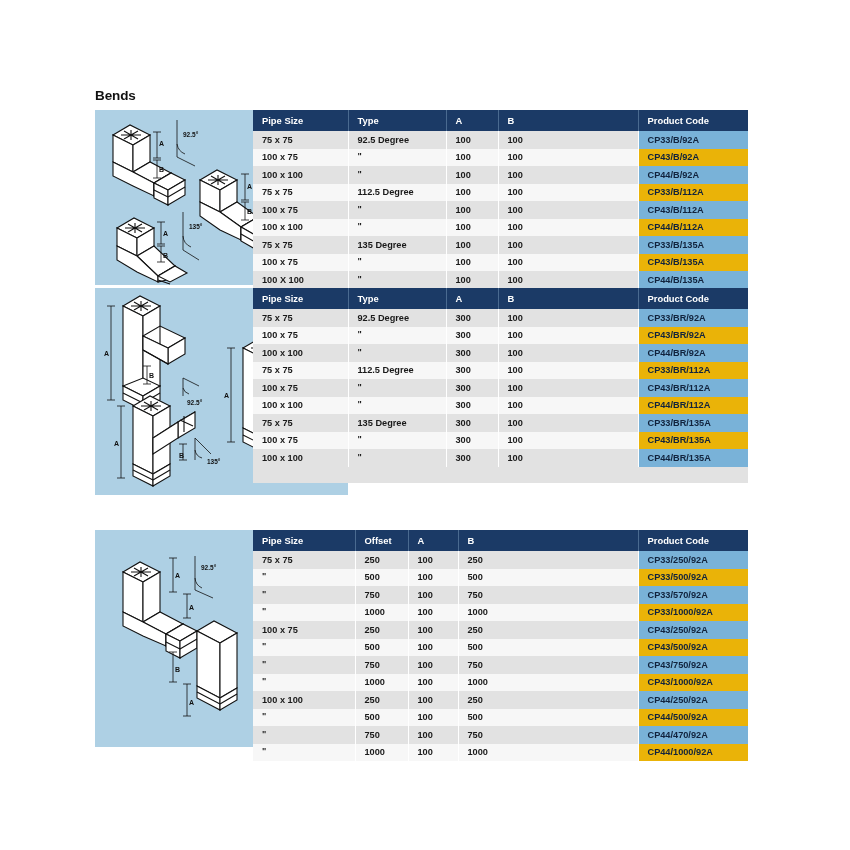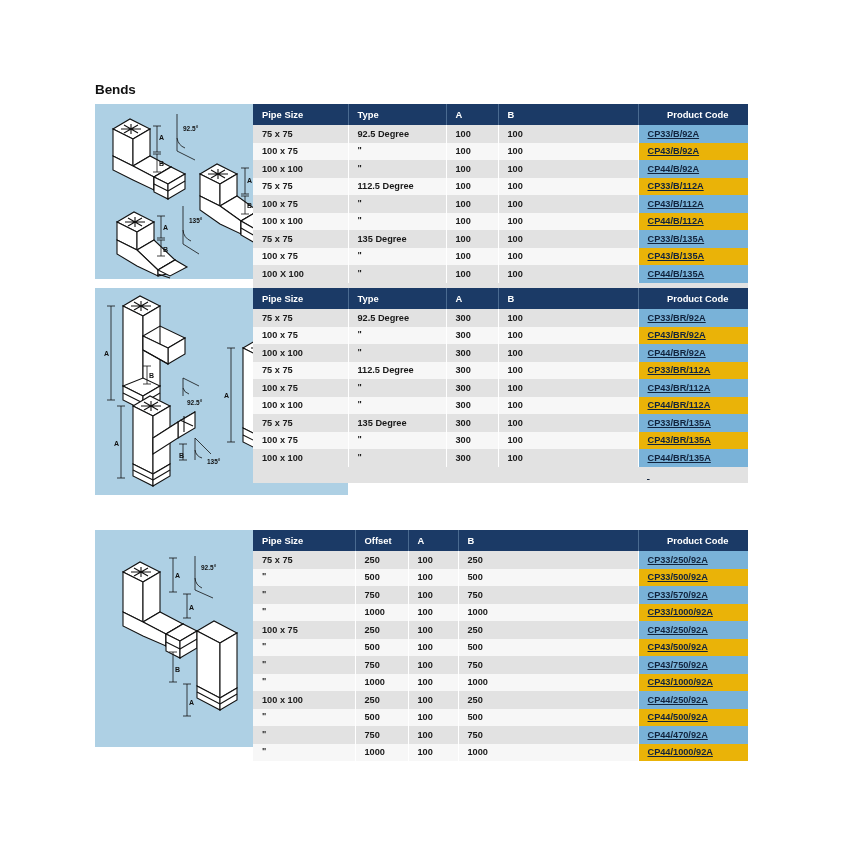--- a/index.html
+++ b/index.html
@@ -24,21 +24,21 @@
   
   .section {
     position: absolute;
     left: 95px;
     width: 653px;
   }
   .section-title {
     font-size: 13.5px;
     font-weight: bold;
     color: #111111;
-    margin: 4px 0 7px 0;
+    margin: 10px 0 7px 0;
     letter-spacing: -0.1px;
   }
 
   .section-body {
     position: relative;
     width: 653px;
   }
 
   
   .illus-panel {
@@ -93,24 +93,23 @@
   }
   table.spec tbody tr.odd td { background: #e2e2e2; }
   table.spec tbody tr.even td { background: #f7f7f7; }
 
   
   table.spec tbody tr.odd td.pcode  { background: #79b2d8; }
   table.spec tbody tr.even td.pcode { background: #eab308; }
   table.spec tbody td.pcode {
     border-right: none;
     color: #11233d;
-    text-decoration: underline;
   }
   table.spec thead th.pcode-h {
-    text-align: center;
+    text-align: left;
     margin-left: 15px;
   }
 
   
   table.spec tbody tr.filler td {
     background: #e2e2e2;
     height: 9px;
     border-right: none;
   }
   table.spec tbody tr.filler td.pcode { background: #e2e2e2; }

